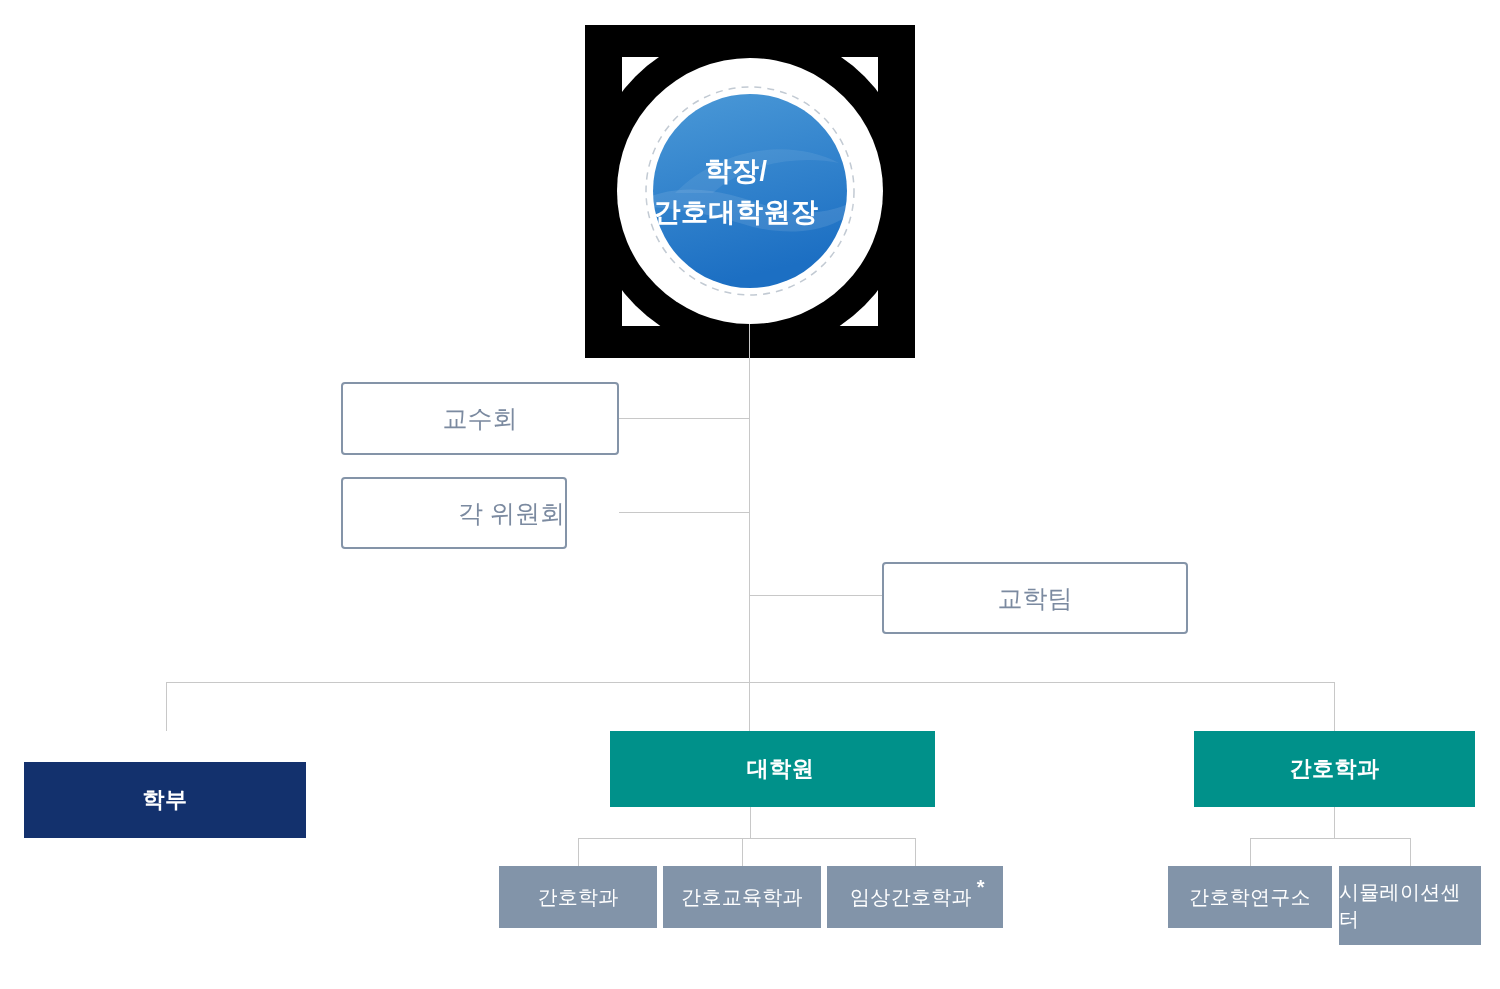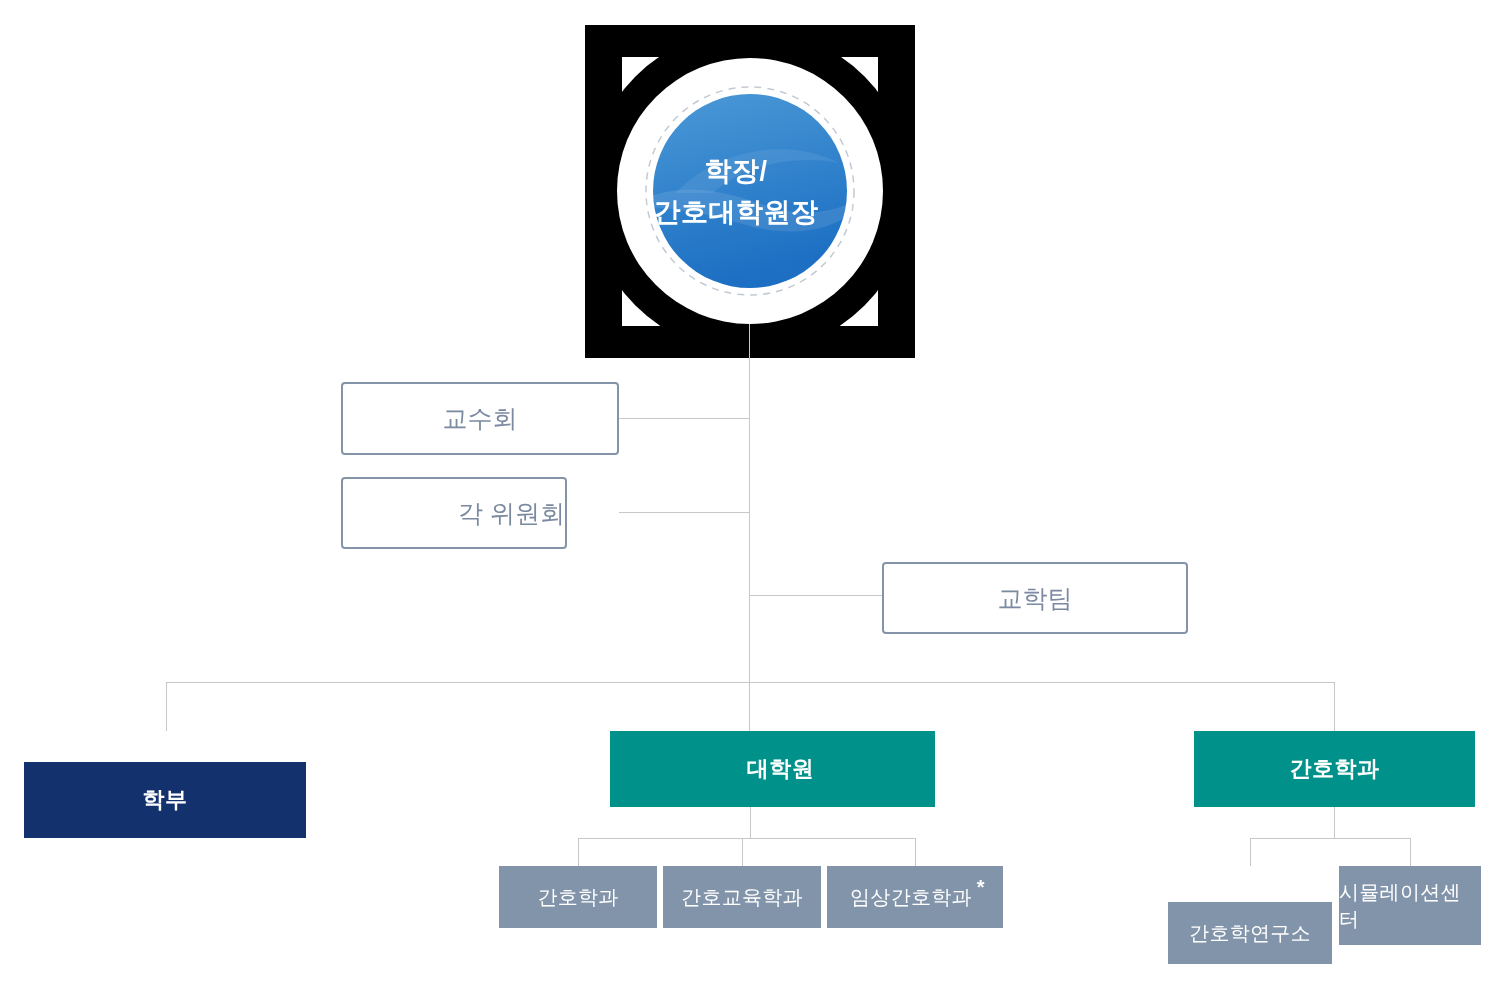--- a/index.html
+++ b/index.html
@@ -118,20 +118,20 @@
     <span>간호교육학과</span>
   </div>
   <div class="cbox" style="left:499px; top:866px; width:158px; height:62px;">
     <span>간호학과</span>
   </div>
   <div class="cbox" style="left:827px; top:866px; width:176px; height:62px;">
     <span>임상간호학과</span>
       <sup>*</sup>
   </div>
 
-  <div class="cbox" style="left:1168px; top:866px; width:164px; height:62px;margin-top:36px;">
+  <div class="cbox" style="left:1168px; top:866px; width:164px; height:62px;">
     <span>간호학연구소</span>
   </div>
   <div class="cbox" style="left:1339px; top:866px; width:142px; height:79px;">
     <span>시뮬레이션센터</span>
   </div>
 
 </div>
 
 </body></html>

